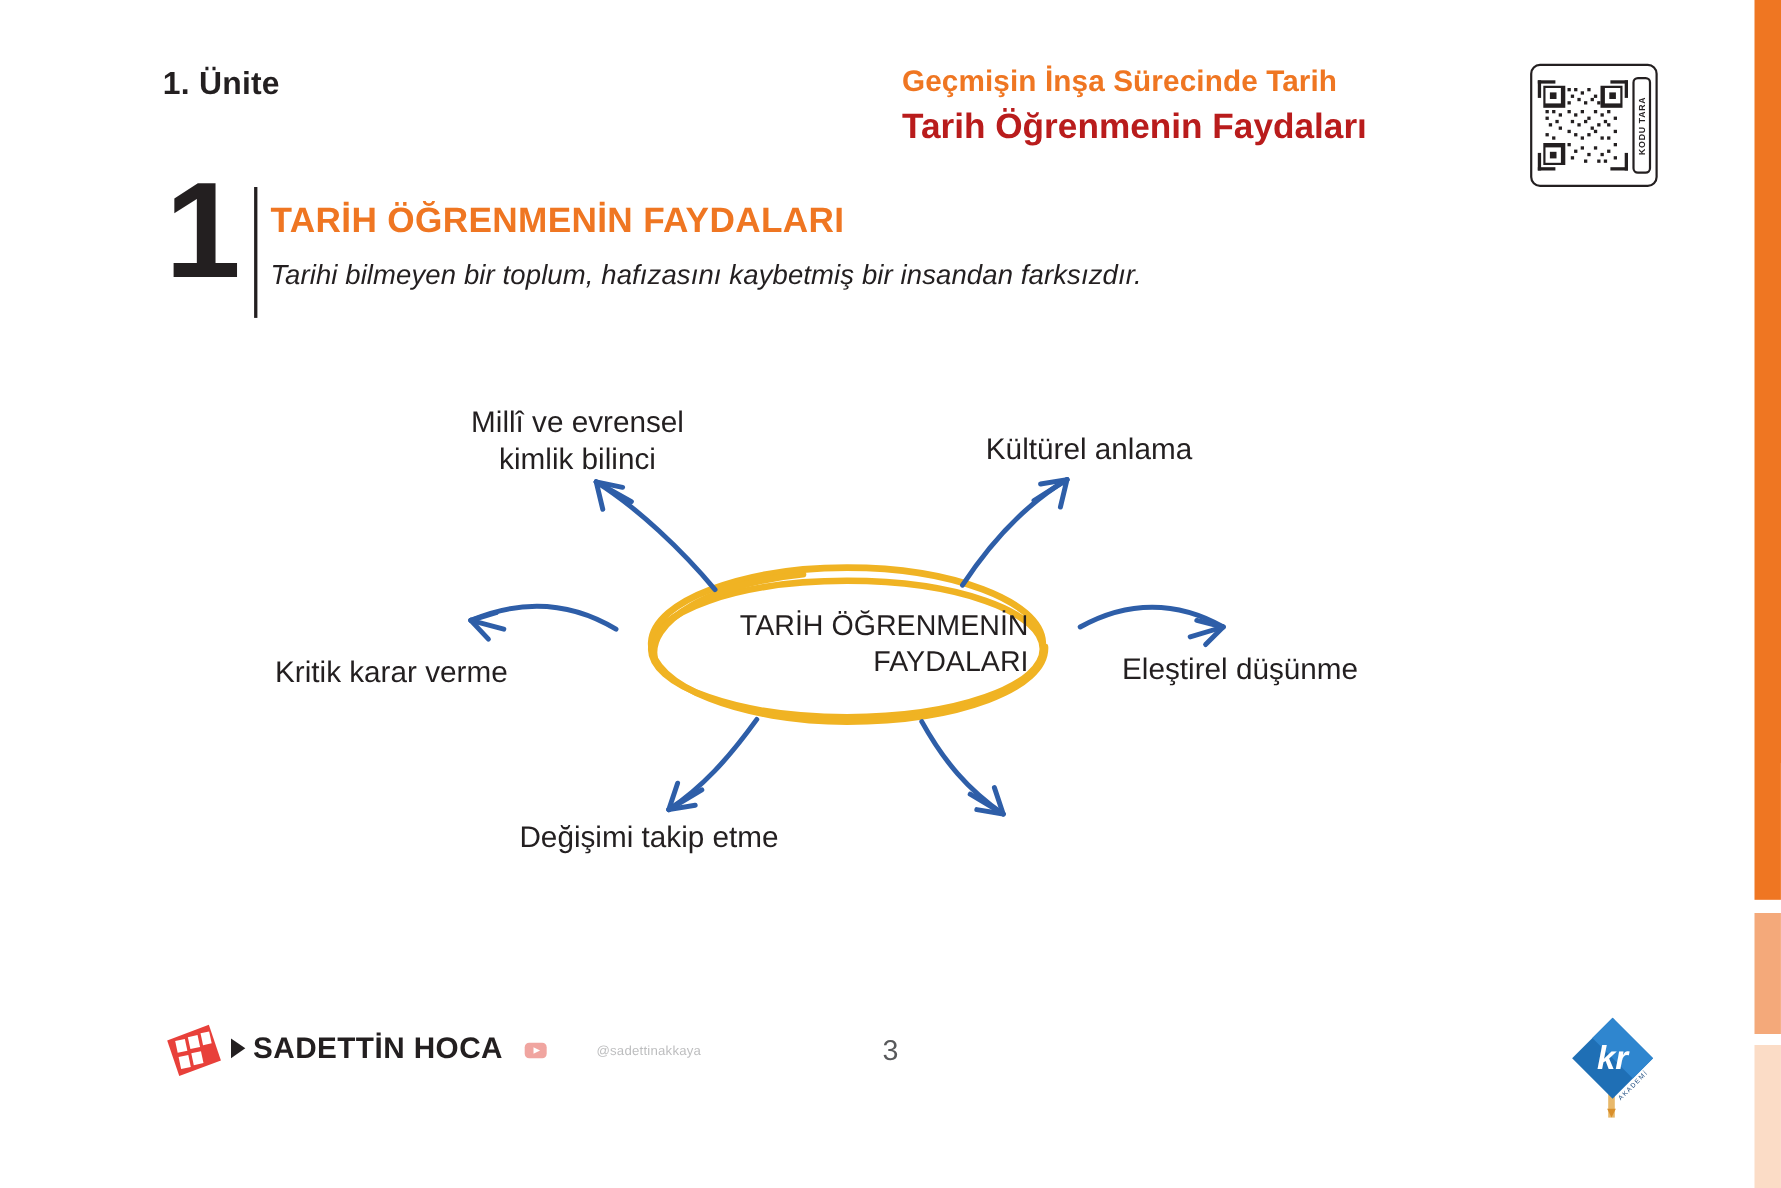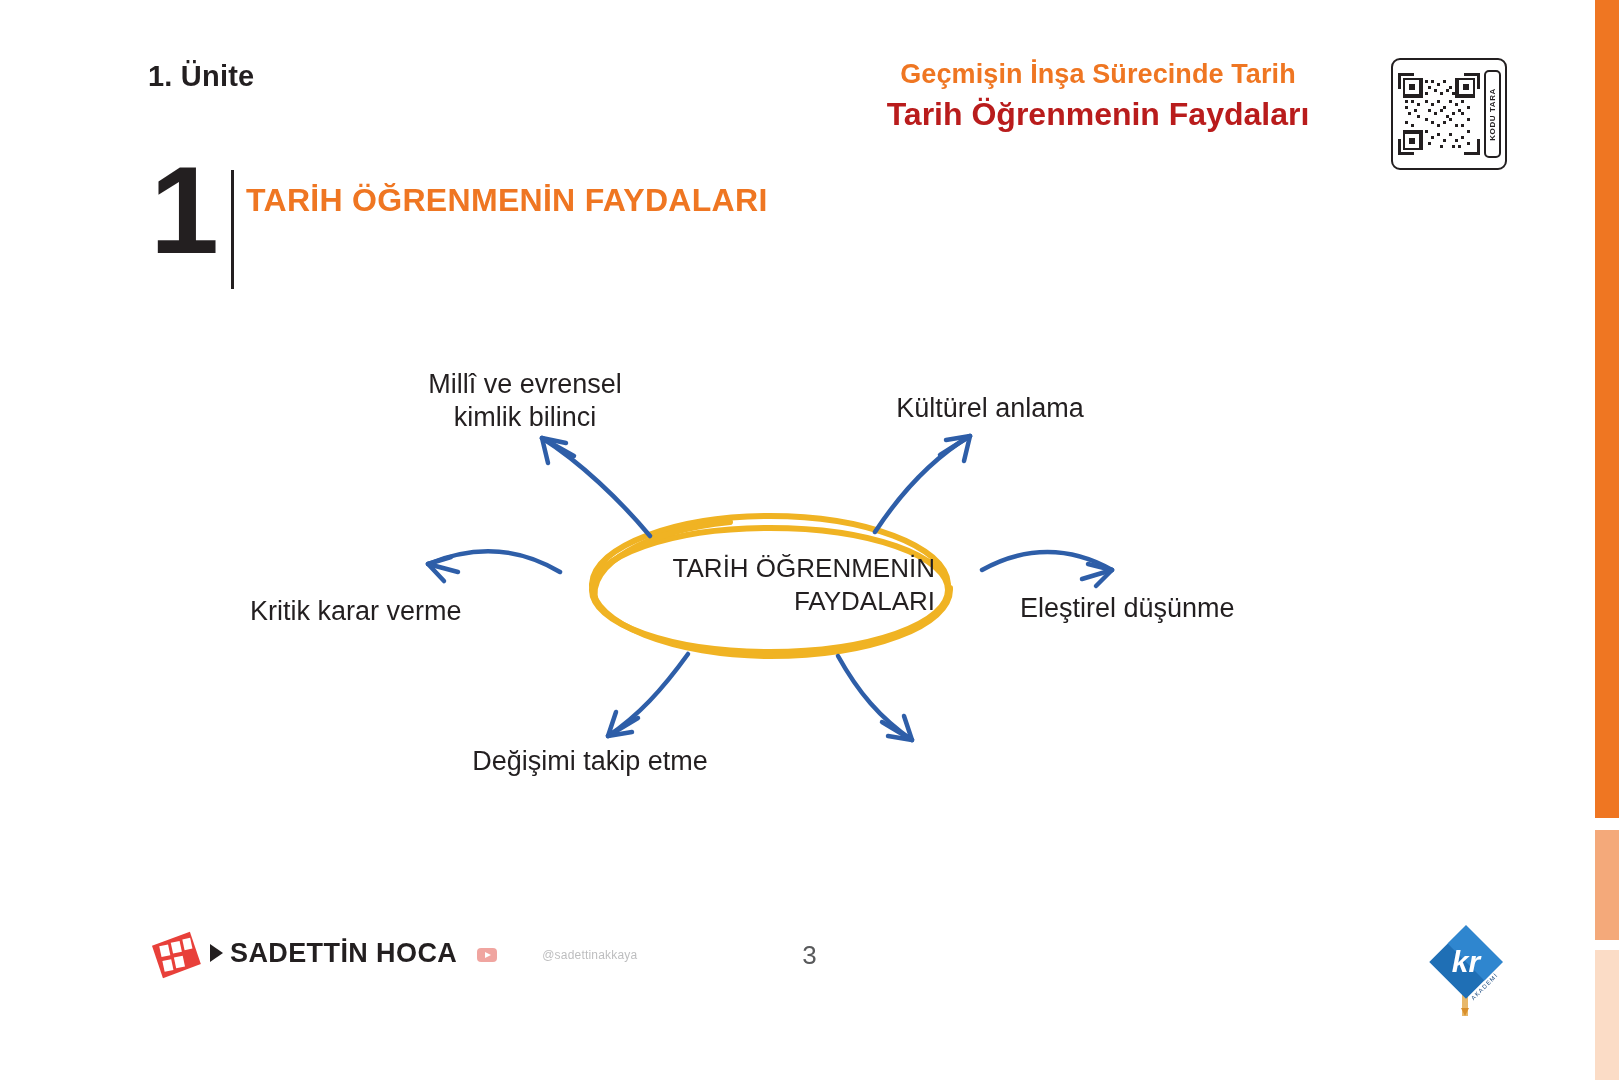--- a/index.html
+++ b/index.html
@@ -36,21 +36,21 @@
     font-size: 29px;
     font-weight: bold;
     letter-spacing: 0.2px;
     color: #231f20;
   }
   #header-right {
     position: absolute;
     left: 820px;
     top: 58px;
     width: 556px;
-    text-align: center;
+    text-align: left;
   }
   #header-title-main {
     font-size: 27px;
     font-weight: bold;
     color: #ef7622;
     line-height: 1.25;
     letter-spacing: 0.1px;
   }
   #header-title-sub {
     font-size: 32px;
@@ -369,20 +369,21 @@
       </svg>
     </div>
     <div id="qr-scan-label">
       <span>KODU TARA</span>
     </div>
   </div>
 
   <div id="big-number">1</div>
   <div id="title-rule"></div>
   <div id="section-title">TARİH ÖĞRENMENİN FAYDALARI</div>
+  <div id="section-subtitle">Tarihi bilmeyen bir toplum, hafızasını kaybetmiş bir insandan farksızdır.</div>
 
   <div id="diagram">
 
     <svg id="diagram-svg" viewBox="0 0 1130 500" preserveAspectRatio="none" aria-hidden="true">
       <defs>
         <style>
           .arw { fill: none; stroke: #2e5ea8; stroke-width: 4.5; stroke-linecap: round; stroke-linejoin: round; }
           .arwhead { fill: none; stroke: #2e5ea8; stroke-width: 4.5; stroke-linecap: round; stroke-linejoin: round; }
           .ell { fill: none; stroke: #f0b323; stroke-width: 6; stroke-linecap: round; }
         </style>

